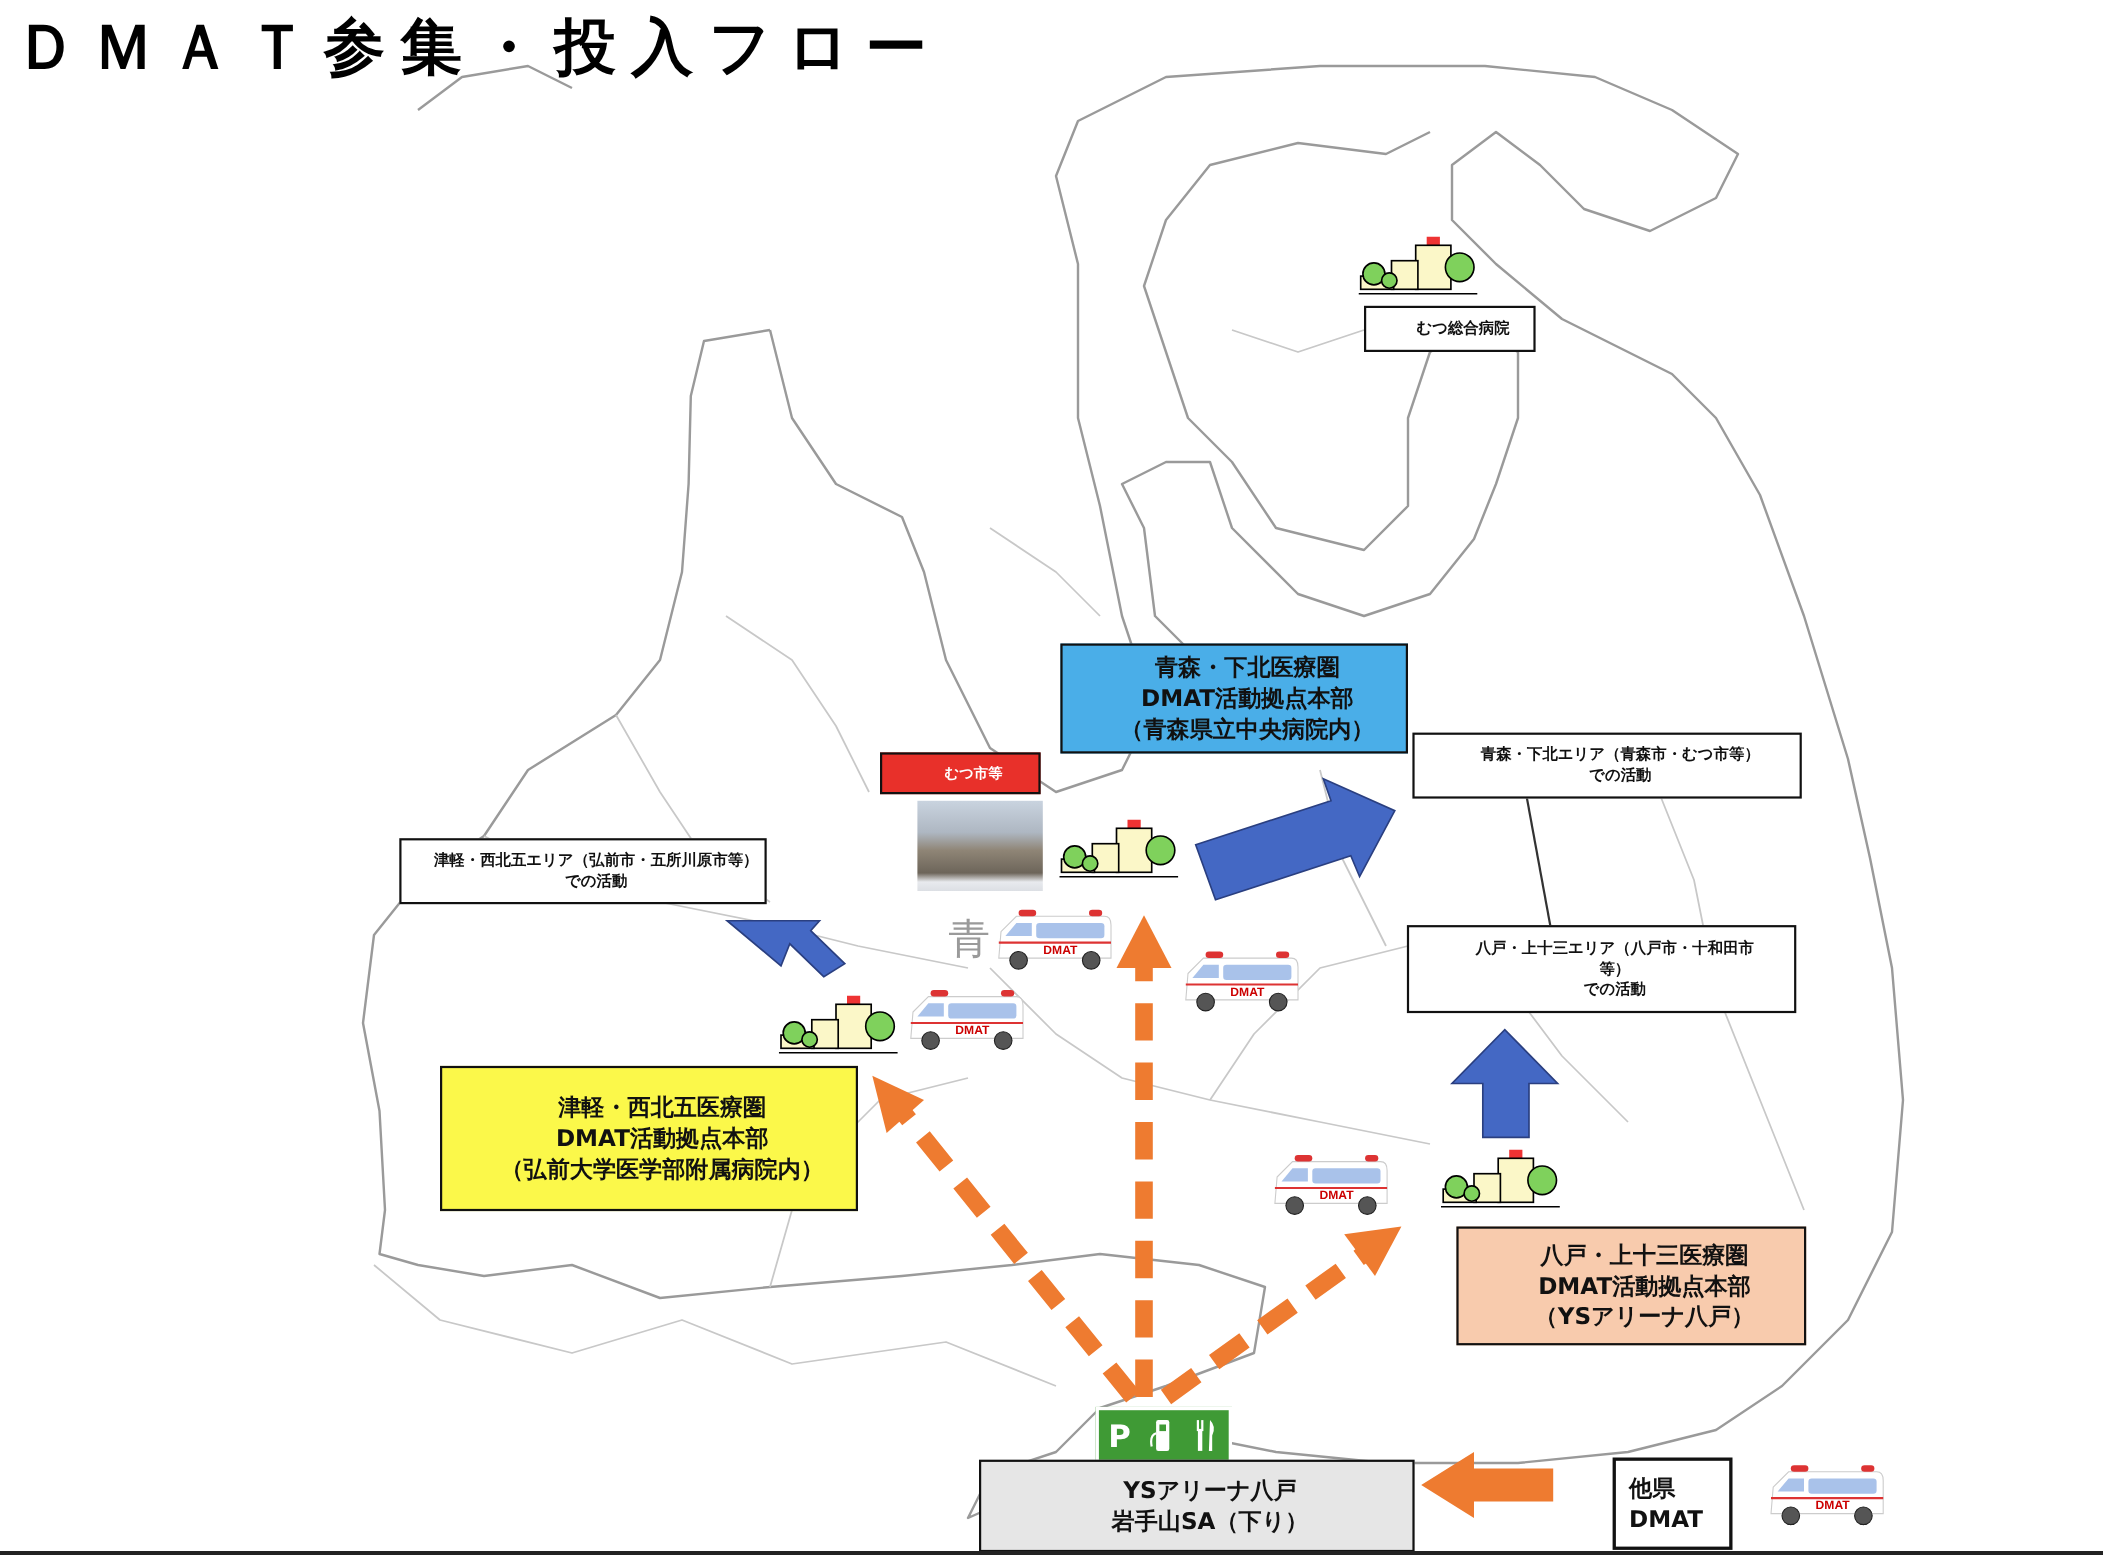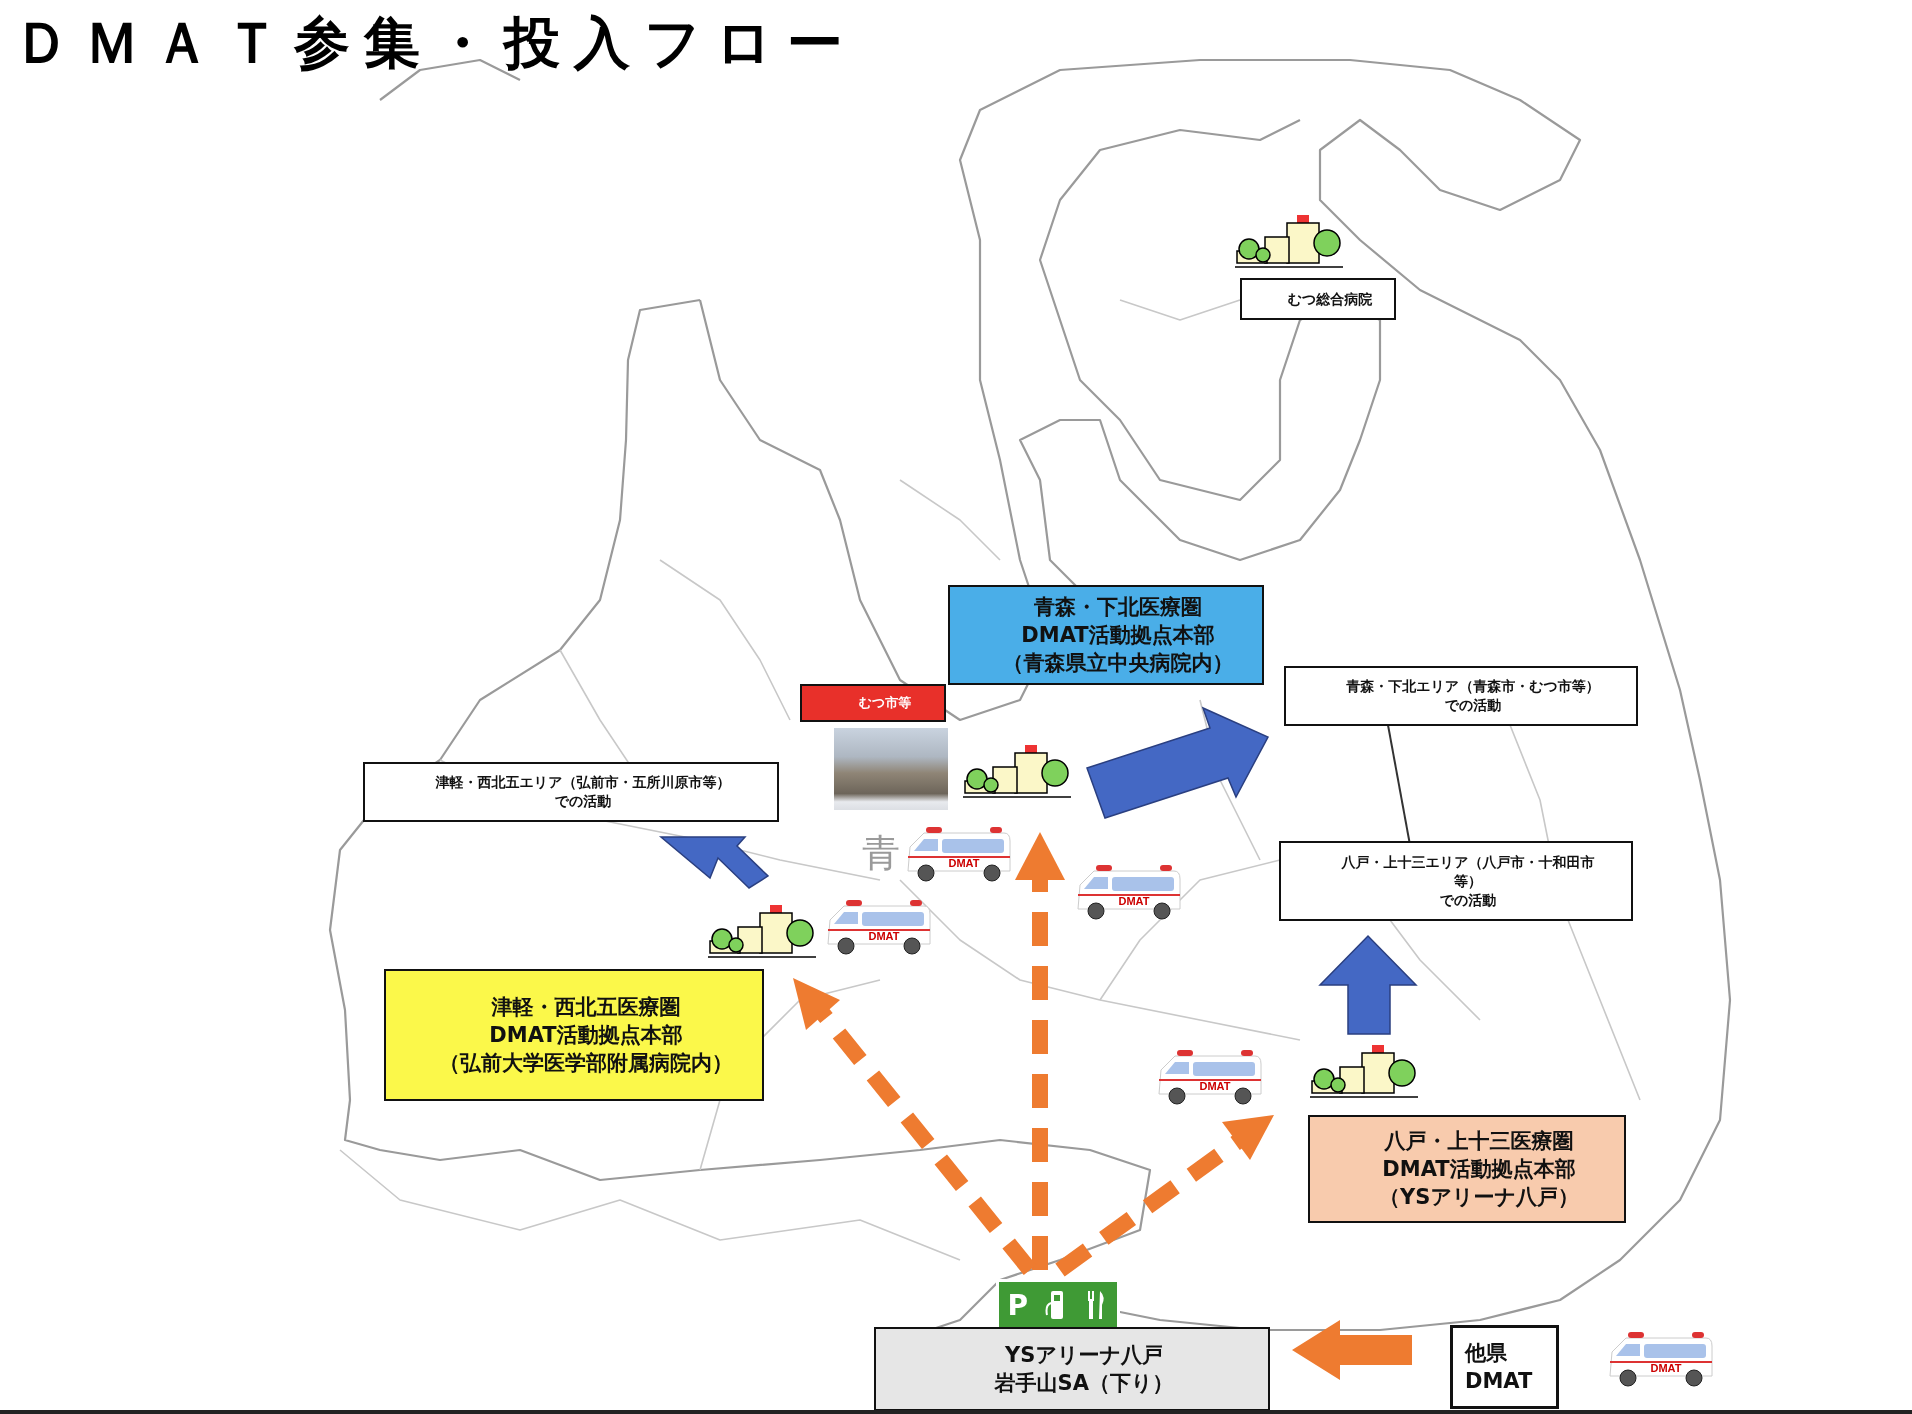--- a/index.html
+++ b/index.html
@@ -1,20 +1,20 @@
 <!DOCTYPE html>
 <html><head>
 <meta charset="utf-8">
 <style>
   html,body{margin:0;padding:0;background:#fff;}
   body{width:1912px;height:1414px;position:relative;overflow:hidden;font-family:"DejaVu Sans","Liberation Sans",sans-serif;}
   .abs{position:absolute;}
   .title{left:14px;top:6px;font-size:56px;font-weight:bold;letter-spacing:14px;color:#000;white-space:nowrap;}
   .box{position:absolute;border:2px solid #111;box-sizing:border-box;display:flex;align-items:center;justify-content:center;text-align:center;font-weight:bold;color:#111;white-space:pre-line;padding-left:24px;}
-  .box.big{font-size:21px;line-height:28px;border-width:2px;}
+  .box.big{font-size:21px;line-height:28px;border-width:2px;margin-left:16px;}
   .box.small{font-size:14px;line-height:19px;background:#fff;}
   .map{position:absolute;left:0;top:0;width:1912px;height:1414px;}
   .bottomline{position:absolute;left:0;top:1410px;width:1912px;height:4px;background:#222;}
   .ambulance,.hospital{position:absolute;}
   .pa-sign{position:absolute;background:#3f9a35;border:3px solid #fff;display:flex;align-items:center;justify-content:space-around;color:#fff;font-weight:bold;}
   .photo{position:absolute;background:linear-gradient(180deg,#c9d3df 0%,#aeb7c2 35%,#8f8576 55%,#6d655a 80%,#e8eaee 90%,#dcdfe4 100%);}
   .maplabel{position:absolute;font-size:38px;color:#9a9a9a;}
 </style>
 </head>
 <body>
@@ -67,21 +67,21 @@
   <rect x="30" y="22" width="24" height="26" fill="#fbf7c8" stroke="#000" stroke-width="1.5"></rect>
   <rect x="2" y="36" width="30" height="12" fill="#fbf7c8" stroke="#000" stroke-width="1.5"></rect>
   <circle cx="14" cy="34" r="10" fill="#7fd15c" stroke="#000" stroke-width="1.5"></circle>
   <circle cx="28" cy="40" r="7" fill="#7fd15c" stroke="#000" stroke-width="1.5"></circle>
   <circle cx="92" cy="28" r="13" fill="#7fd15c" stroke="#000" stroke-width="1.5"></circle>
   <line x1="0" y1="52" x2="108" y2="52" stroke="#000" stroke-width="1.5"></line>
 </svg>
 
 <div class="box small" style="left:1284px;top:666px;width:354px;height:60px;">青森・下北エリア（青森市・むつ市等）
 での活動</div>
-<div class="box small" style="left:363px;top:762px;width:416px;height:60px;">津軽・西北五エリア（弘前市・五所川原市等）
+<div class="box small" style="left:363px;top:762px;width:334px;height:60px;">津軽・西北五エリア（弘前市・五所川原市等）
 での活動</div>
 <div class="box small" style="left:1279px;top:841px;width:354px;height:80px;">八戸・上十三エリア（八戸市・十和田市
 等）
 での活動</div>
 
 <div class="maplabel" style="left:862px;top:828px;">青</div>
 
 <svg class="abs" style="left:0;top:0;" width="1912" height="1414" viewBox="0 0 1912 1414">
   <polygon points="1087,768 1210,728 1203,708 1268,737 1236,797 1228,778 1105,818" fill="#4468c4" stroke="#2a3f80" stroke-width="1.5"></polygon>
   <polygon points="749,888 718,858 710,878 661,837 745,837 737,846 768,876" fill="#4468c4" stroke="#2a3f80" stroke-width="1.5"></polygon>

